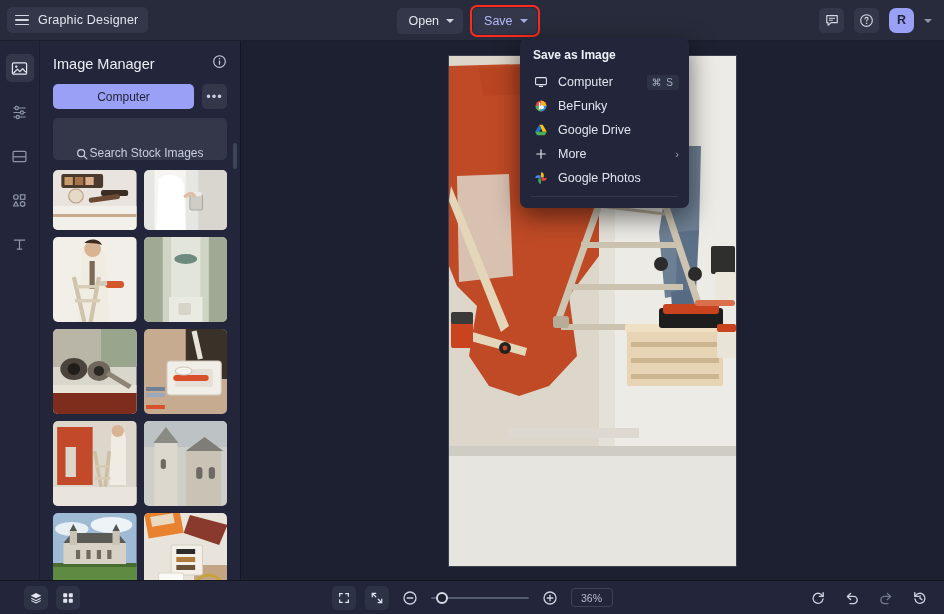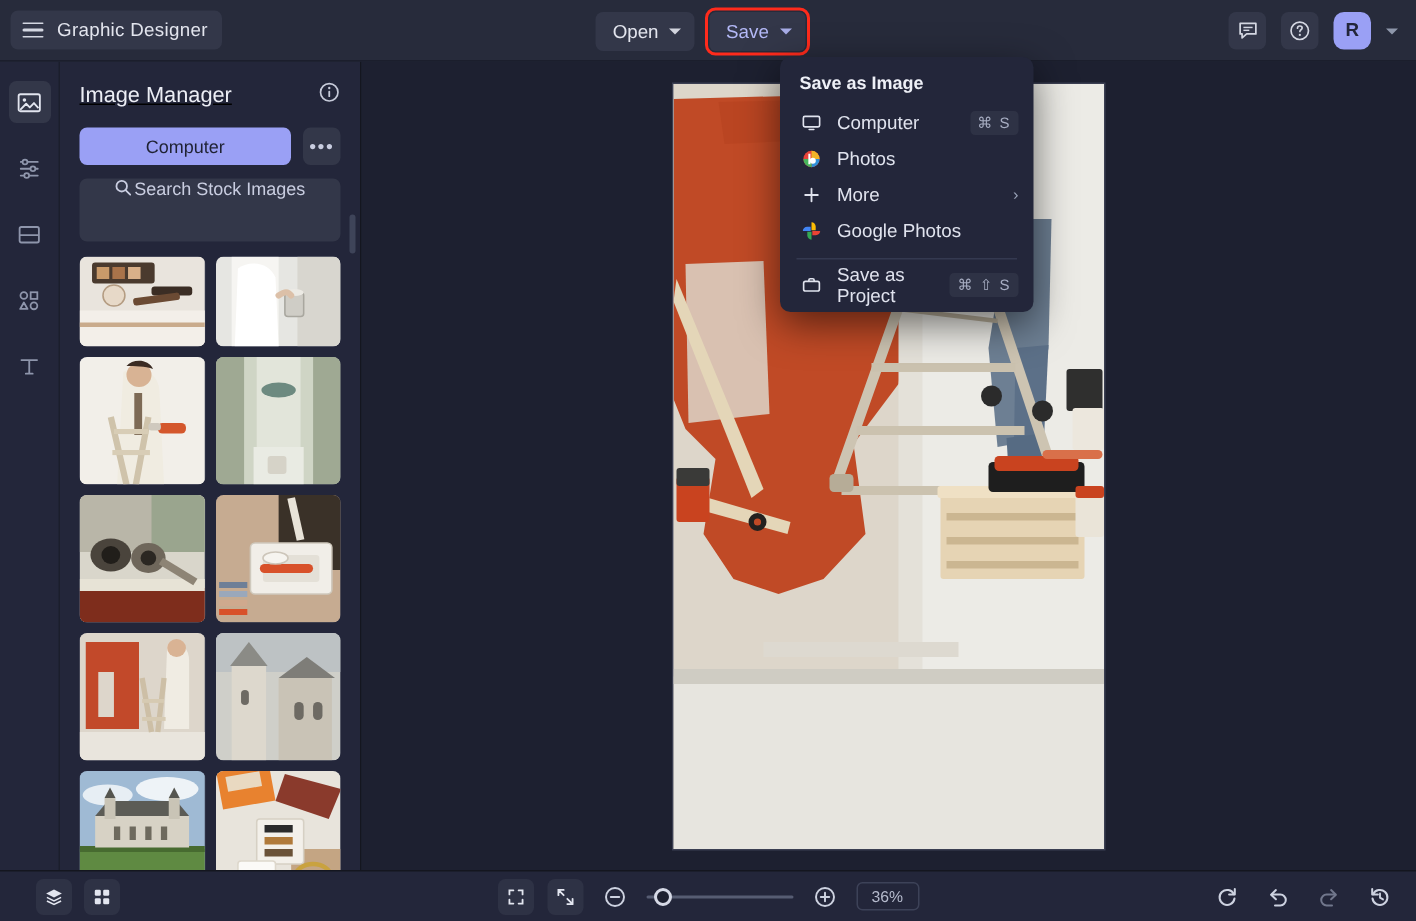--- a/index.html
+++ b/index.html
@@ -83,39 +83,38 @@
 
   
   .panel {
     width: 201px; min-width: 201px; background: #23263a;
     display: flex; flex-direction: column; position: relative;
     border-right: 1px solid #14161f;
   }
   .panel-head {
     display: flex; align-items: center; justify-content: space-between;
     padding: 13px 13px 0 13px;
-    text-decoration: underline;
   }
   .panel-title { color: #eceef5; font-size: 14.5px; }
   .info-icon { cursor: pointer; }
   .panel-actions { display: flex; gap: 8px; padding: 11px 13px 0 13px; }
   .primary-btn {
     flex: 1; height: 25px; border-radius: 5px; background: #9aa0f5;
     color: #1f2233; font-size: 12px; display: flex; align-items: center; justify-content: center;
     cursor: pointer;
   }
   .dots-btn {
     width: 25px; height: 25px; border-radius: 5px; background: #333749;
     color: #c9cde0; font-size: 13px; display: flex; align-items: center; justify-content: center;
     cursor: pointer; letter-spacing: 1px; line-height: 0;
   }
   .search-row { padding: 9px 13px 0 13px; }
   .search-box {
     height: 42px; border-radius: 5px; background: #333749;
-    display: flex; align-items: flex-start; justify-content: center; gap: 1px;
+    display: flex; align-items: flex-end; justify-content: center; gap: 1px;
     color: #c9cde0; font-size: 12px; cursor: pointer;
   }
   .thumbs {
     flex: 1; overflow: hidden; position: relative;
     padding: 10px 13px 0 13px;
     display: grid; grid-template-columns: 1fr 1fr; gap: 7px;
     align-content: start;
   }
   .thumb {
     border-radius: 5px; overflow: hidden; position: relative; cursor: pointer;
@@ -651,23 +650,33 @@
       <span class="mi-ico">
         <svg width="14" height="14" viewBox="0 0 16 16">
           <circle cx="8" cy="8" r="6.2" fill="#e8443a"></circle>
           <path d="M8 1.8A6.2 6.2 0 0 1 14.2 8H8z" fill="#f0b429"></path>
           <path d="M8 8h6.2A6.2 6.2 0 0 1 8 14.2z" fill="#2f8fd8"></path>
           <path d="M8 8v6.2A6.2 6.2 0 0 1 1.8 8z" fill="#46b55c"></path>
           <path d="M5.6 4h1.6v8H5.6z" fill="#fff"></path>
           <circle cx="9" cy="9.4" r="2.3" fill="#fff"></circle>
         </svg>
       </span>
-      <span class="mi-label">Photos</span>
-    </div>
-
+      <span class="mi-label">BeFunky</span>
+    </div>
+
+    <div class="menu-item">
+      <span class="mi-ico">
+        <svg width="14" height="14" viewBox="0 0 16 16">
+          <path d="M6 2h4l4.6 8H10z" fill="#ffc107"></path>
+          <path d="M6 2 1.4 10l2.3 4 4.6-8z" fill="#1976d2"></path>
+          <path d="M1.4 10h13.2l-2.3 4H3.7z" fill="#4caf50"></path>
+        </svg>
+      </span>
+      <span class="mi-label">Google Drive</span>
+    </div>
 
     <div class="menu-item">
       <span class="mi-ico">
         <svg width="14" height="14" viewBox="0 0 16 16">
           <g stroke="#e0e3ee" stroke-width="1.4" stroke-linecap="round">
               <line x1="8" y1="3.2" x2="8" y2="12.8"></line>
               <line x1="3.2" y1="8" x2="12.8" y2="8"></line>
             </g>
         </svg>
       </span>
@@ -682,25 +691,15 @@
           <path d="M14.6 8c0 1.8-1.5 3.2-3.3 3.2H8.6V8z" fill="#ea4335"></path>
           <path d="M8 14.6c-1.8 0-3.2-1.5-3.2-3.3V8.6H8z" fill="#34a853"></path>
           <path d="M1.4 8c0-1.8 1.5-3.2 3.3-3.2H7.4V8z" fill="#4285f4"></path>
         </svg>
       </span>
       <span class="mi-label">Google Photos</span>
     </div>
 
     <div class="menu-sep"></div>
 
-    <div class="menu-item">
-      <span class="mi-ico">
-        <svg width="14" height="14" viewBox="0 0 16 16">
-          <rect x="2" y="5.2" width="12" height="7.4" rx="1.4" fill="none" stroke="#e0e3ee" stroke-width="1.25"></rect>
-          <path d="M6 5.2V4.2c0-.6.4-1 1-1h2c.6 0 1 .4 1 1v1" fill="none" stroke="#e0e3ee" stroke-width="1.25"></path>
-        </svg>
-      </span>
-      <span class="mi-label">Save as Project</span>
-      <span class="kbd">⌘ ⇧ S</span>
-    </div>
   </div>
 
 </div>
 
 </body></html>

